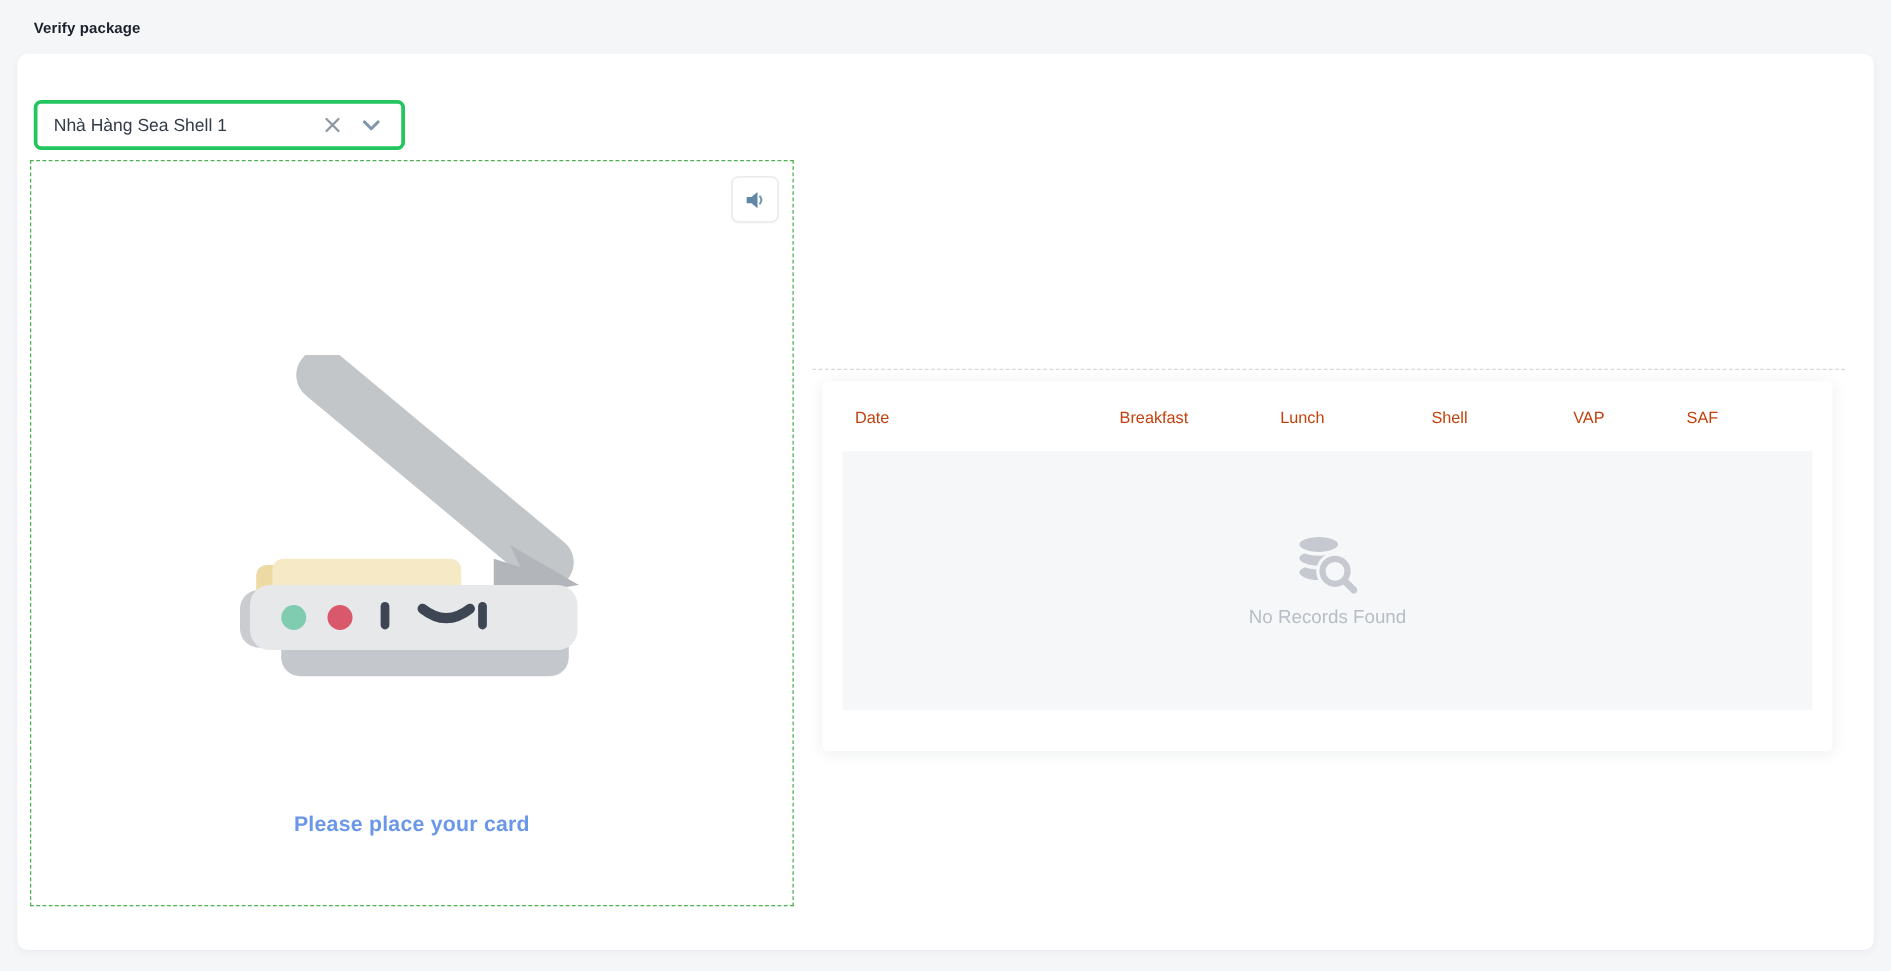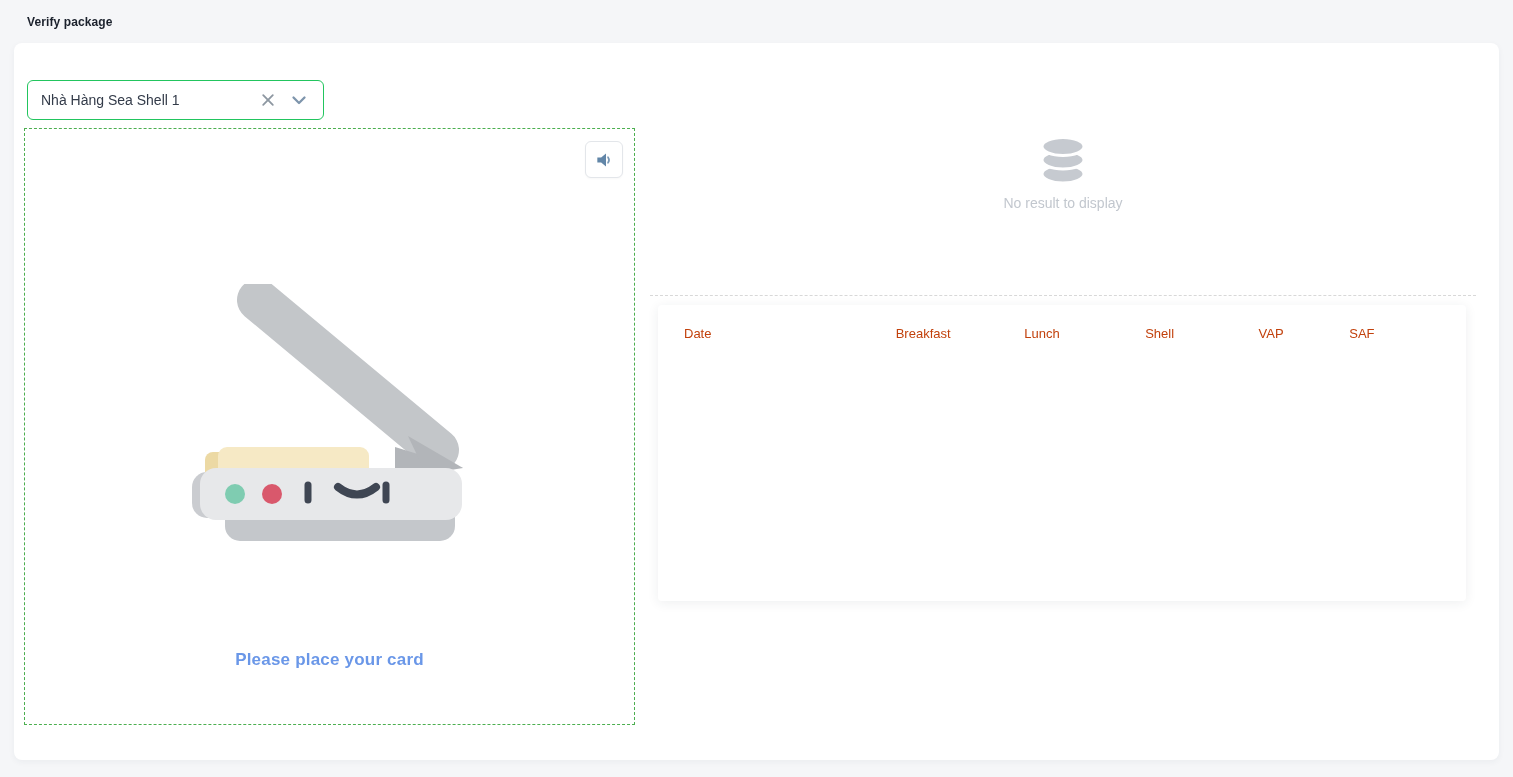--- a/index.html
+++ b/index.html
@@ -18,21 +18,21 @@
     font-size: 12px; font-weight: 700; color: #1b212c; letter-spacing: .1px;
   }
   .card {
     position: absolute; left: 14px; top: 43px; width: 1485px; height: 717px;
     background: #ffffff; border-radius: 8px;
     box-shadow: 0 2px 6px rgba(40,50,70,.05);
   }
   
   .select {
     position: absolute; left: 13px; top: 37px; width: 297px; height: 40px;
-    border: 1px solid #22c55e; border-radius: 6px; background: #fff;
+    border: 3px solid #22c55e; border-radius: 6px; background: #fff;
     display: flex; align-items: center; padding: 0 13px; cursor: pointer;
   }
   .select-value { flex: 1; font-size: 14px; color: #333b49; white-space: nowrap; overflow: hidden; }
   .select .icon-btn { display: flex; align-items: center; justify-content: center; width: 22px; height: 22px; cursor: pointer; }
   .select .icon-btn + .icon-btn { margin-left: 9px; }
   
   .scan-zone {
     position: absolute; left: 10px; top: 85px; width: 611px; height: 597px;
     border: 1px dashed #4caf50; background: #fff;
   }
@@ -139,35 +139,39 @@
 
         <line x1="118" y1="201" x2="118" y2="216" stroke="#3f4653" stroke-width="7" stroke-linecap="round"></line>
         <path d="M148 203 Q167 218 186 203" fill="none" stroke="#3f4653" stroke-width="8" stroke-linecap="round"></path>
         <line x1="196" y1="201" x2="196" y2="216" stroke="#3f4653" stroke-width="7" stroke-linecap="round"></line>
       </svg>
     </div>
 
     <div class="scan-prompt">Please place your card</div>
   </div>
 
-  <div class="no-result-block">
-    <svg width="46" height="48" viewBox="0 0 46 48">
-      <ellipse cx="23" cy="37" rx="21" ry="9" fill="#c6cad0" stroke="#ffffff" stroke-width="3"></ellipse>
-      <ellipse cx="23" cy="23" rx="21" ry="9" fill="#c6cad0" stroke="#ffffff" stroke-width="3"></ellipse>
-      <ellipse cx="23" cy="9.5" rx="21" ry="9" fill="#c6cad0" stroke="#ffffff" stroke-width="3"></ellipse>
-    </svg>
-    <div class="no-result-text">No result to display</div>
-  </div>
 
   <div class="dashed-sep"></div>
 
   <div class="table-card">
     <div class="table-header">
       <div class="th th-date">Date</div>
       <div class="th th-breakfast">Breakfast</div>
       <div class="th th-lunch">Lunch</div>
       <div class="th th-dinner">Shell</div>
       <div class="th th-vap">VAP</div>
       <div class="th th-saf">SAF</div>
     </div>
+    <div class="table-body">
+      <svg width="54" height="50" viewBox="0 0 54 50">
+        <ellipse cx="20" cy="31" rx="17" ry="7.5" fill="#c6cad0" stroke="#f6f7f9" stroke-width="3"></ellipse>
+        <ellipse cx="20" cy="19.5" rx="17" ry="7.5" fill="#c6cad0" stroke="#f6f7f9" stroke-width="3"></ellipse>
+        <ellipse cx="20" cy="8.5" rx="17" ry="7.5" fill="#c6cad0" stroke="#f6f7f9" stroke-width="3"></ellipse>
+        <circle cx="33" cy="30" r="15" fill="#f6f7f9"></circle>
+        <line x1="41" y1="38" x2="49" y2="46" stroke="#f6f7f9" stroke-width="10" stroke-linecap="round"></line>
+        <circle cx="33" cy="30" r="10" fill="#f6f7f9" stroke="#c6cad0" stroke-width="5"></circle>
+        <line x1="41" y1="38" x2="48" y2="45" stroke="#c6cad0" stroke-width="5.5" stroke-linecap="round"></line>
+      </svg>
+      <div class="no-records-text">No Records Found</div>
+    </div>
   </div>
 
 </div>
 
 </body></html>

